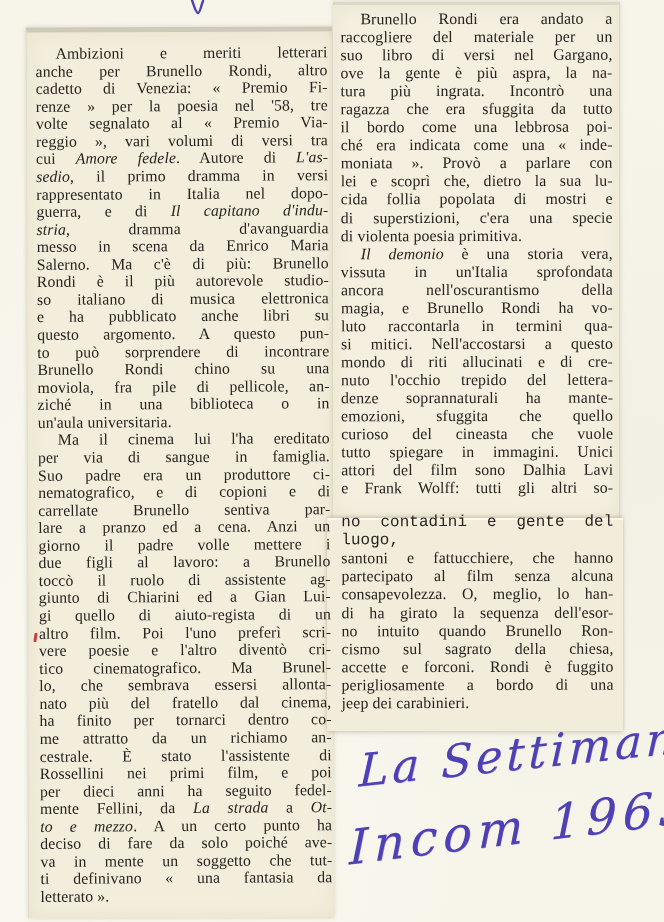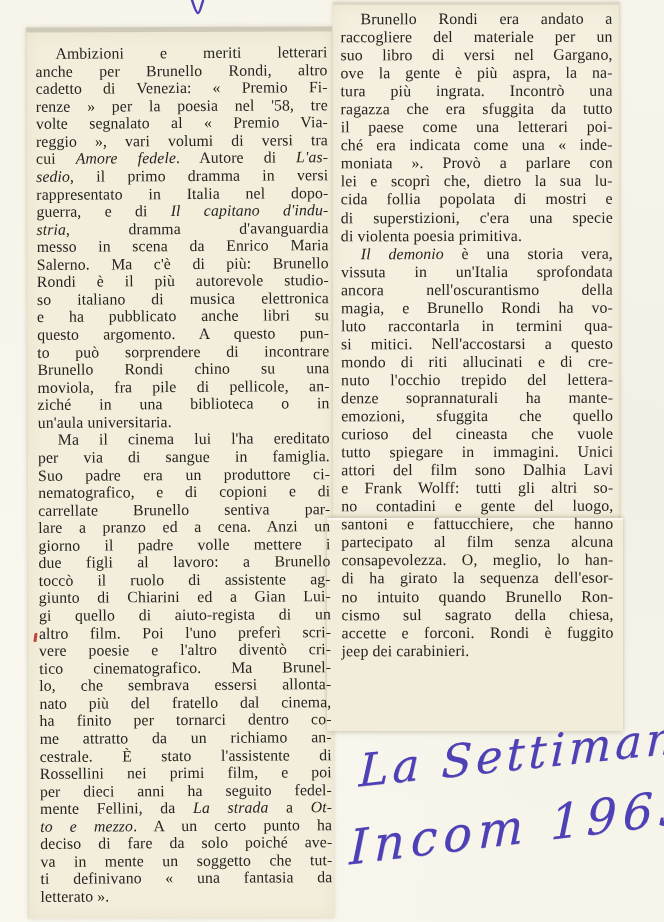--- a/index.html
+++ b/index.html
@@ -150,49 +150,50 @@
       <div class="line">ti definivano « una fantasia da</div>
       <div class="line last">letterato ».</div>
     </div>
   <div class="col col-right">
       <div class="line first">Brunello Rondi era andato a</div>
       <div class="line">raccogliere del materiale per un</div>
       <div class="line">suo libro di versi nel Gargano,</div>
       <div class="line">ove la gente è più aspra, la na-</div>
       <div class="line">tura più ingrata. Incontrò una</div>
       <div class="line">ragazza che era sfuggita da tutto</div>
-      <div class="line">il paese come una letterari poi-</div>
+      <div class="line">il bordo come una lebbrosa poi-</div>
       <div class="line">ché era indicata come una « inde-</div>
       <div class="line">moniata ». Provò a parlare con</div>
       <div class="line">lei e scoprì che, dietro la sua lu-</div>
       <div class="line">cida follia popolata di mostri e</div>
       <div class="line">di superstizioni, c'era una specie</div>
       <div class="line last">di violenta poesia primitiva.</div>
       <div class="line first"><i>Il demonio</i> è una storia vera,</div>
       <div class="line">vissuta in un'Italia sprofondata</div>
       <div class="line">ancora nell'oscurantismo della</div>
       <div class="line">magia, e Brunello Rondi ha vo-</div>
       <div class="line">luto raccontarla in termini qua-</div>
       <div class="line">si mitici. Nell'accostarsi a questo</div>
       <div class="line">mondo di riti allucinati e di cre-</div>
       <div class="line">nuto l'occhio trepido del lettera-</div>
       <div class="line">denze soprannaturali ha mante-</div>
       <div class="line">emozioni, sfuggita che quello</div>
       <div class="line">curioso del cineasta che vuole</div>
       <div class="line">tutto spiegare in immagini. Unici</div>
       <div class="line">attori del film sono Dalhia Lavi</div>
       <div class="line">e Frank Wolff: tutti gli altri so-</div>
-      <div class="line" style="margin-top: 0;">no contadini e gente del luogo,</div>
+      <div class="line" style="margin-top: 16px; font-family: Liberation Mono, monospace;">no contadini e gente del luogo,</div>
       <div class="line">santoni e fattucchiere, che hanno</div>
       <div class="line">partecipato al film senza alcuna</div>
       <div class="line">consapevolezza. O, meglio, lo han-</div>
       <div class="line">di ha girato la sequenza dell'esor-</div>
       <div class="line">no intuito quando Brunello Ron-</div>
       <div class="line">cismo sul sagrato della chiesa,</div>
       <div class="line">accette e forconi. Rondi è fuggito</div>
+      <div class="line">perigliosamente a bordo di una</div>
       <div class="line last">jeep dei carabinieri.</div>
     </div>
 
   <div class="handwriting hw1">La Settimana</div>
   <div class="handwriting hw2">Incom 1963</div>
 
   <svg class="pen-mark" viewBox="0 0 26 16">
     <path d="M6,0 C8,6 10,13 12,13 C14,13 15,6 17,1" fill="none" stroke="#4e40b5" stroke-width="2.4" stroke-linecap="round"></path>
   </svg>
 

